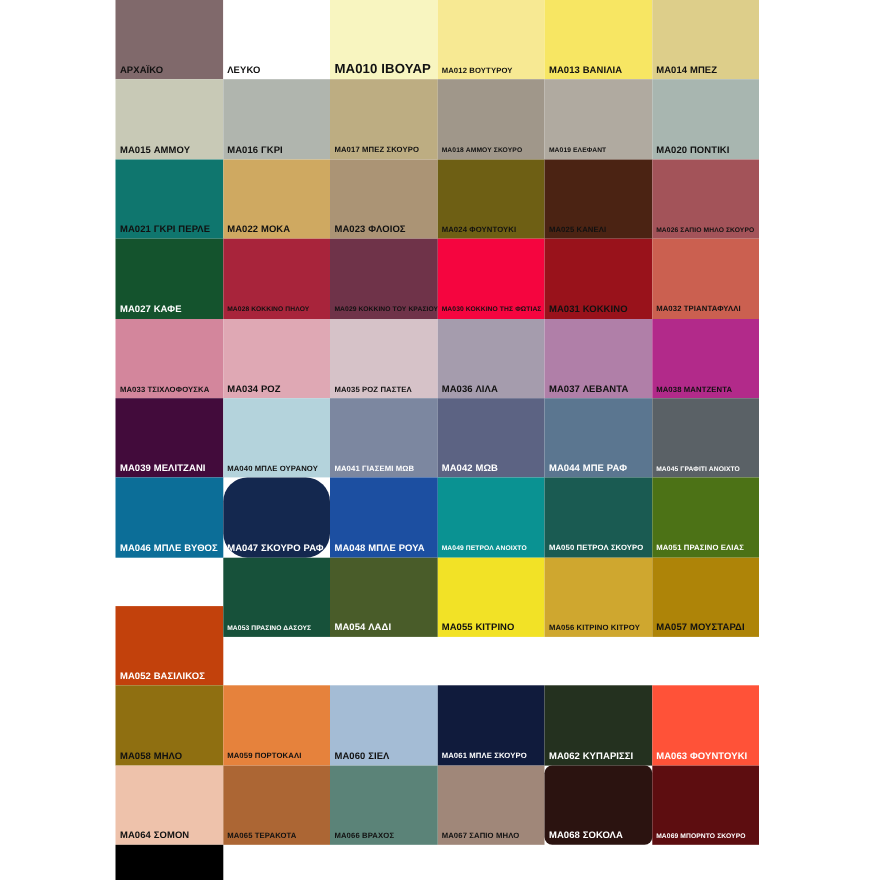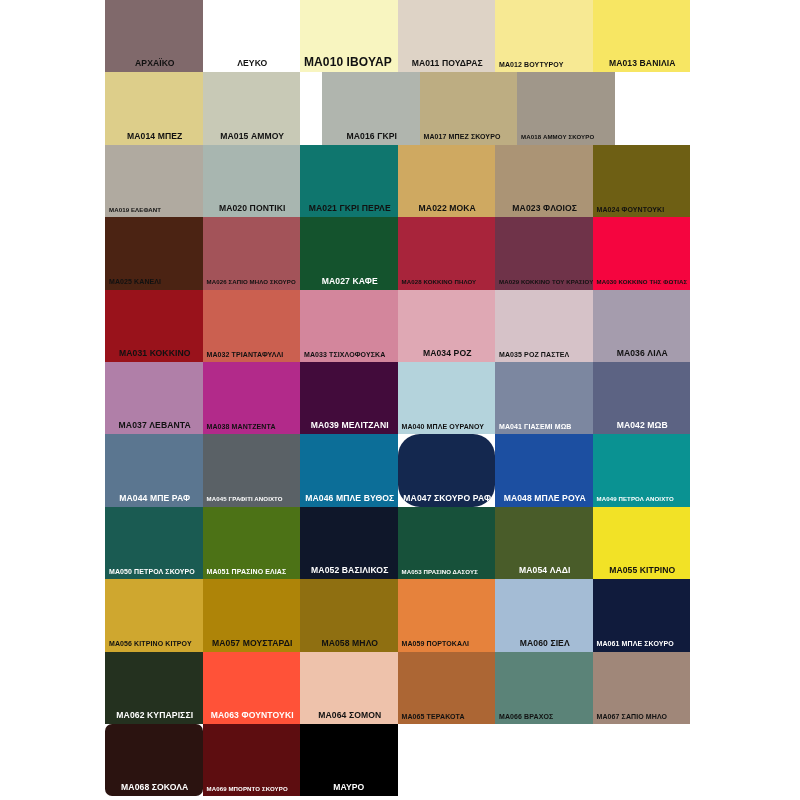--- a/index.html
+++ b/index.html
@@ -44,57 +44,54 @@
     width: 100%;
     padding: 0 2px 4px 4px;
     font-size: 8.2px;
     font-weight: bold;
     line-height: 1.05;
     letter-spacing: 0.1px;
     white-space: nowrap;
     text-align: left;
   }
   .swatch-label.sz-lg { font-size: 12px; }
-  .swatch-label.sz-md { font-size: 8.6px; text-align: center; }
+  .swatch-label.sz-md { font-size: 8.6px; }
   .swatch-label.sz-sm { font-size: 7.0px; }
   .swatch-label.sz-xs { font-size: 6.1px; }
   .swatch-label.light-text { color: #ffffff; }
   .swatch-label.dark-text  { color: #111111; }
   .swatch-label.center     { text-align: center; padding-right: 4px; }
 </style>
 </head>
 <body>
 
 <div id="palette-root">
   <div class="swatch-grid">
       <div class="swatch" style="background-color: rgb(128, 105, 107);">
         <span class="swatch-label sz-md dark-text">ΑΡΧΑΪΚΟ</span>
       </div>
       <div class="swatch" style="background-color: rgb(255, 255, 255);">
         <span class="swatch-label sz-md dark-text">ΛΕΥΚΟ</span>
       </div>
       <div class="swatch" style="background-color: rgb(248, 245, 192);">
         <span class="swatch-label sz-lg dark-text">MA010 ΙΒΟΥΑΡ</span>
       </div>
-      <div class="swatch" style="background-color: rgb(222, 211, 198);">
-        <span class="swatch-label sz-md dark-text">MA011 ΠΟΥΔΡΑΣ</span>
-      </div>
       <div class="swatch" style="background-color: rgb(247, 233, 147);">
         <span class="swatch-label sz-sm dark-text">MA012 ΒΟΥΤΥΡΟΥ</span>
       </div>
       <div class="swatch" style="background-color: rgb(247, 230, 99);">
         <span class="swatch-label sz-md dark-text">MA013 ΒΑΝΙΛΙΑ</span>
       </div>
       <div class="swatch" style="background-color: rgb(221, 206, 138);">
         <span class="swatch-label sz-md dark-text">MA014 ΜΠΕΖ</span>
       </div>
       <div class="swatch" style="background-color: rgb(200, 201, 182);">
         <span class="swatch-label sz-md dark-text">MA015 ΑΜΜΟΥ</span>
       </div>
-      <div class="swatch" style="background-color: rgb(176, 181, 174); margin-left: 22px;">
+      <div class="swatch" style="background-color: rgb(176, 181, 174);">
         <span class="swatch-label sz-md dark-text">MA016 ΓΚΡΙ</span>
       </div>
       <div class="swatch" style="background-color: rgb(189, 173, 130);">
         <span class="swatch-label sz-sm dark-text">MA017 ΜΠΕΖ ΣΚΟΥΡΟ</span>
       </div>
       <div class="swatch" style="background-color: rgb(160, 151, 138);">
         <span class="swatch-label sz-xs dark-text">MA018 ΑΜΜΟΥ ΣΚΟΥΡΟ</span>
       </div>
       <div class="swatch" style="background-color: rgb(176, 170, 160);">
         <span class="swatch-label sz-xs dark-text">MA019 ΕΛΕΦΑΝΤ</span>
@@ -185,21 +182,21 @@
       </div>
       <div class="swatch" style="background-color: rgb(10, 146, 146);">
         <span class="swatch-label sz-xs light-text">MA049 ΠΕΤΡΟΛ ΑΝΟΙΧΤΟ</span>
       </div>
       <div class="swatch" style="background-color: rgb(26, 91, 82);">
         <span class="swatch-label sz-sm light-text">MA050 ΠΕΤΡΟΛ ΣΚΟΥΡΟ</span>
       </div>
       <div class="swatch" style="background-color: rgb(76, 114, 22);">
         <span class="swatch-label sz-sm light-text">MA051 ΠΡΑΣΙΝΟ ΕΛΙΑΣ</span>
       </div>
-      <div class="swatch" style="background-color: #0f172a;">
+      <div class="swatch" style="background-color: #c2410c; margin-top: 44px;">
         <span class="swatch-label sz-md light-text">MA052 ΒΑΣΙΛΙΚΟΣ</span>
       </div>
       <div class="swatch" style="background-color: rgb(23, 81, 58);">
         <span class="swatch-label sz-xs light-text">MA053 ΠΡΑΣΙΝΟ ΔΑΣΟΥΣ</span>
       </div>
       <div class="swatch" style="background-color: rgb(73, 92, 41);">
         <span class="swatch-label sz-md light-text">MA054 ΛΑΔΙ</span>
       </div>
       <div class="swatch" style="background-color: rgb(242, 226, 38);">
         <span class="swatch-label sz-md dark-text">MA055 ΚΙΤΡΙΝΟ</span>

